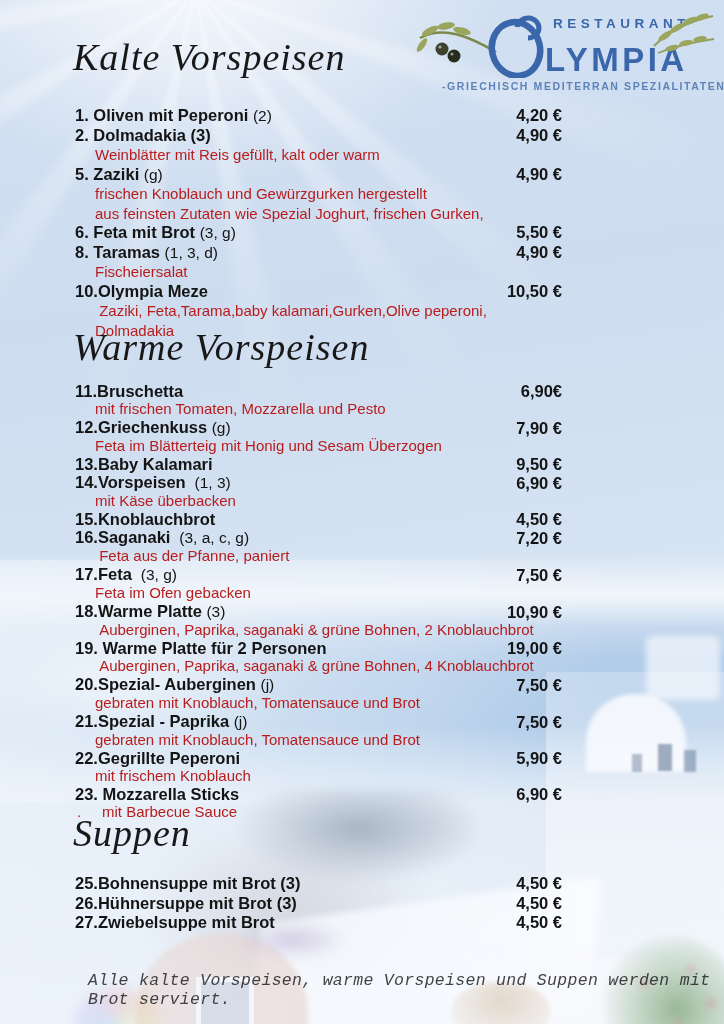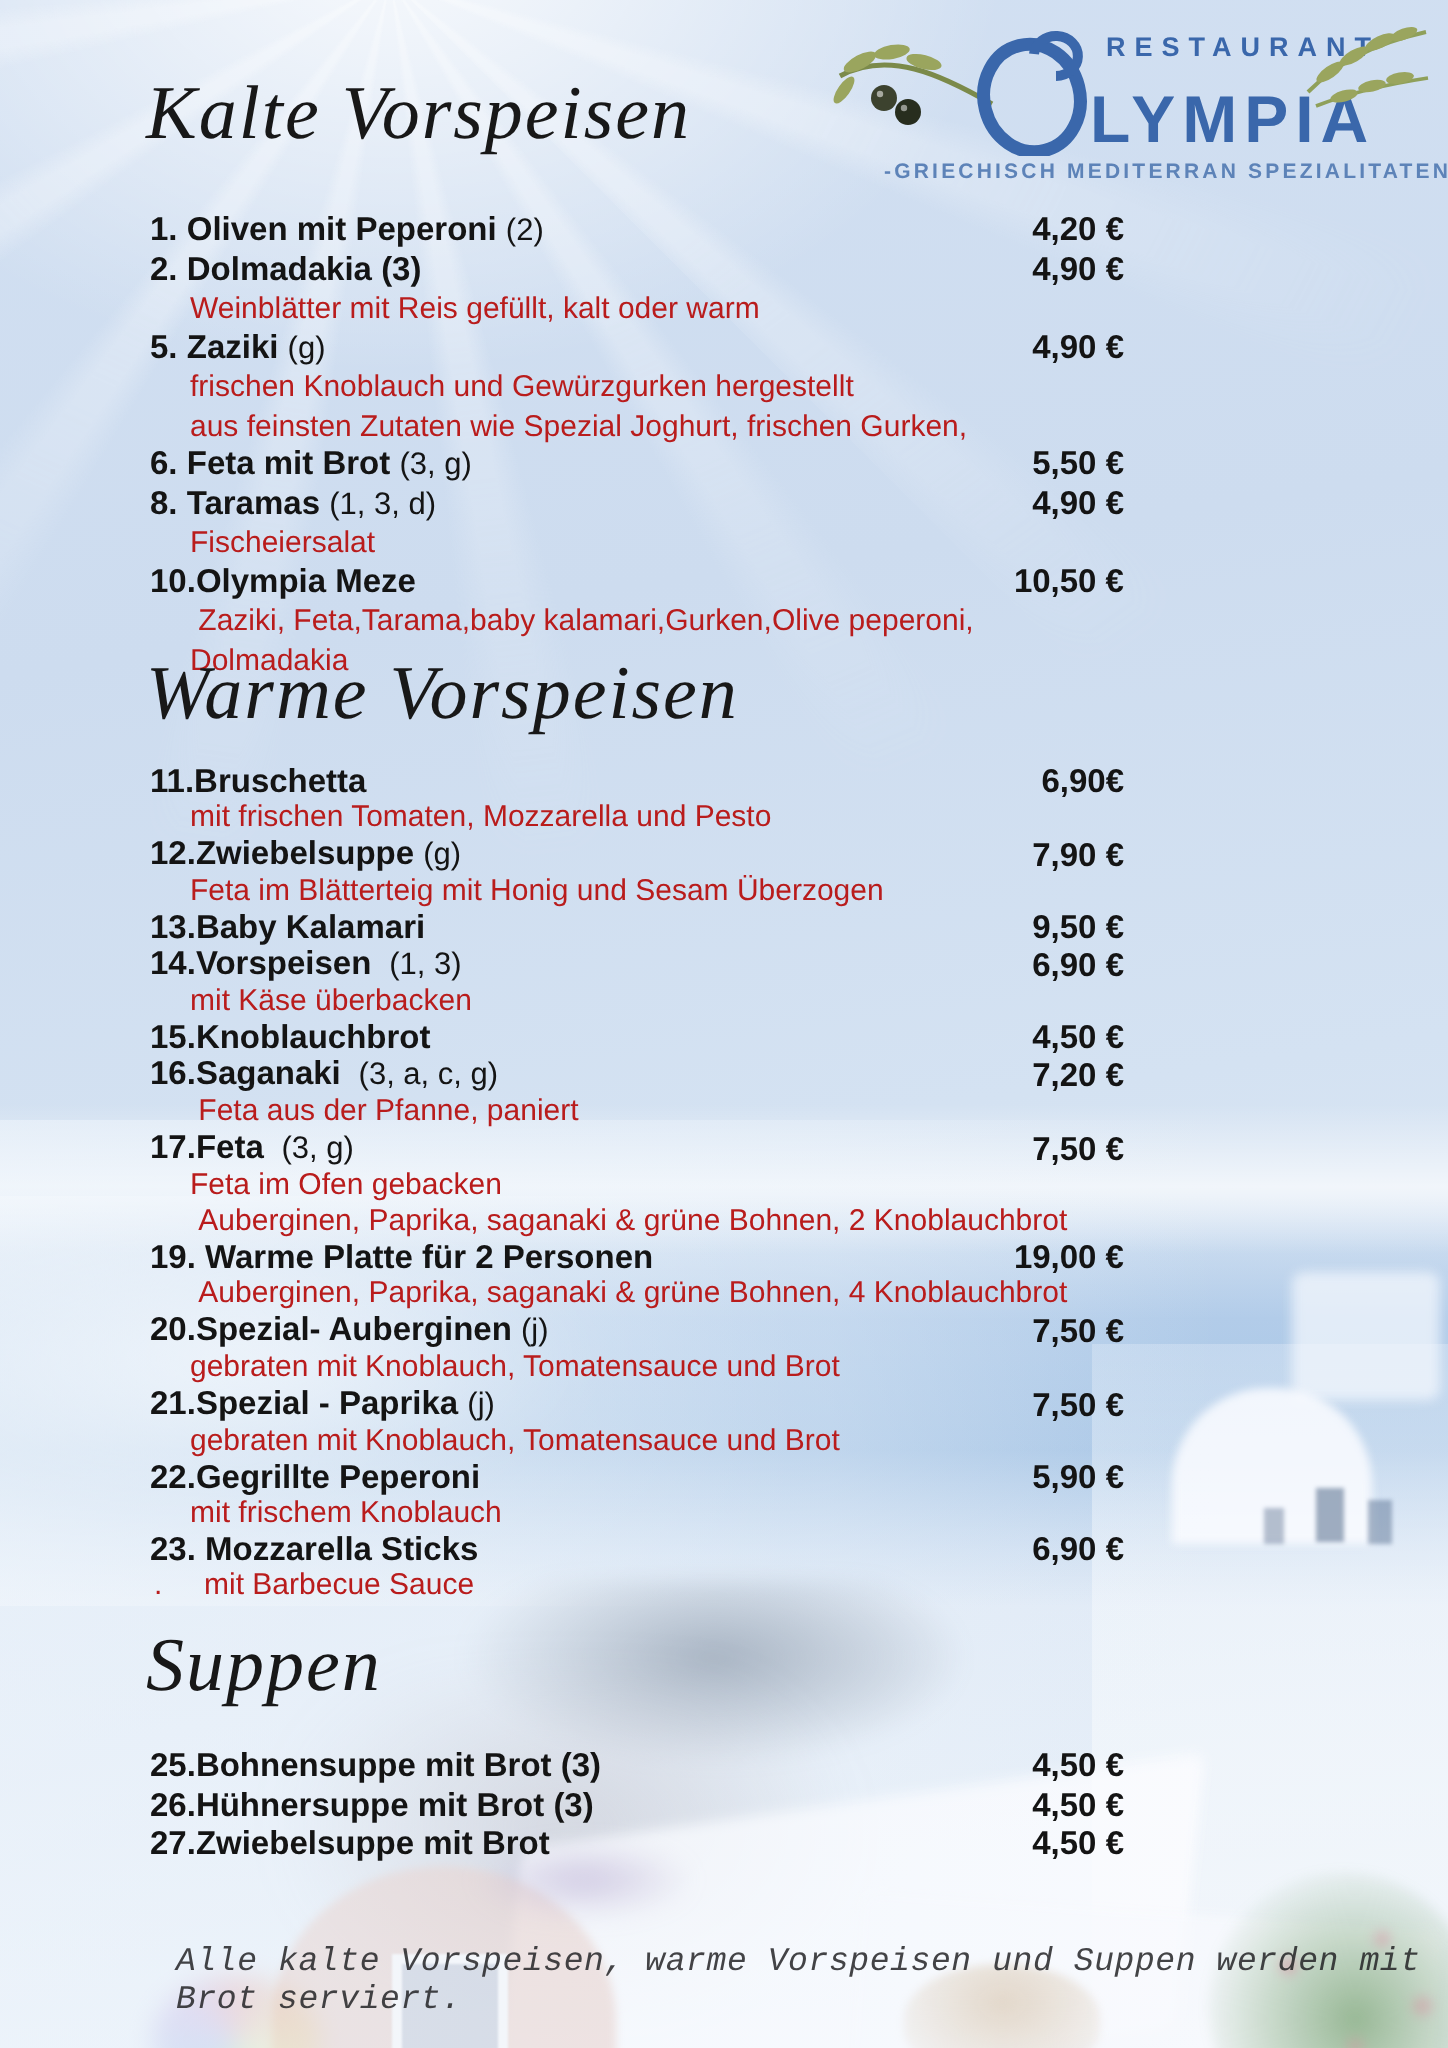--- a/index.html
+++ b/index.html
@@ -200,21 +200,21 @@
       </section>
       <section class="menu-section sec-1">
         <h2 class="script-heading">Warme Vorspeisen</h2>
         <div class="items">
           <div class="row">
             <span class="left"><span>11.</span><span>Bruschetta</span></span>
             <span class="price">6,90€</span>
           </div>
           <div class="desc">mit frischen Tomaten, Mozzarella und Pesto</div>
           <div class="row">
-            <span class="left"><span>12.</span><span>Zwiebelsuppe </span><span class="codes">(g)</span></span>
+            <span class="left"><span>12.</span><span>Griechenkuss </span><span class="codes">(g)</span></span>
             <span class="price">7,90 €</span>
           </div>
           <div class="desc">Feta im Blätterteig mit Honig und Sesam Überzogen</div>
           <div class="row">
             <span class="left"><span>13.</span><span>Baby Kalamari</span></span>
             <span class="price">9,50 €</span>
           </div>
           <div class="row">
             <span class="left"><span>14.</span><span>Vorspeisen </span><span class="codes"> (1, 3)</span></span>
             <span class="price">6,90 €</span>
@@ -227,20 +227,24 @@
           <div class="row">
             <span class="left"><span>16.</span><span>Saganaki </span><span class="codes"> (3, a, c, g)</span></span>
             <span class="price">7,20 €</span>
           </div>
           <div class="desc"> Feta aus der Pfanne, paniert</div>
           <div class="row">
             <span class="left"><span>17.</span><span>Feta </span><span class="codes"> (3, g)</span></span>
             <span class="price">7,50 €</span>
           </div>
           <div class="desc">Feta im Ofen gebacken</div>
+          <div class="row">
+            <span class="left"><span>18.</span><span>Warme Platte </span><span class="codes">(3)</span></span>
+            <span class="price">10,90 €</span>
+          </div>
           <div class="desc"> Auberginen, Paprika, saganaki &amp; grüne Bohnen, 2 Knoblauchbrot</div>
           <div class="row">
             <span class="left"><span>19. </span><span>Warme Platte für 2 Personen</span></span>
             <span class="price">19,00 €</span>
           </div>
           <div class="desc"> Auberginen, Paprika, saganaki &amp; grüne Bohnen, 4 Knoblauchbrot</div>
           <div class="row">
             <span class="left"><span>20.</span><span>Spezial- Auberginen </span><span class="codes">(j)</span></span>
             <span class="price">7,50 €</span>
           </div>

